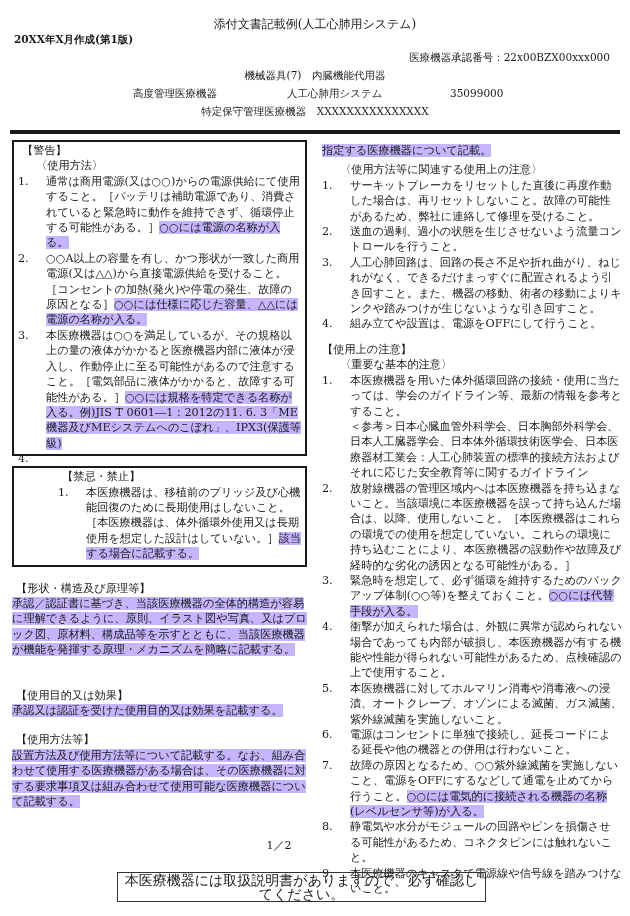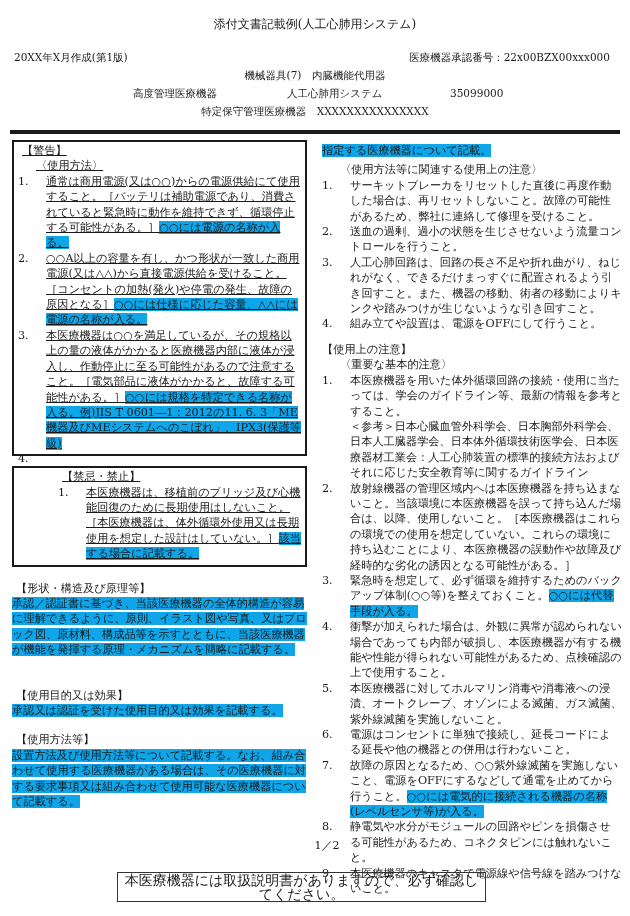--- a/index.html
+++ b/index.html
@@ -1,46 +1,46 @@
 <!DOCTYPE html>
 <html><head>
 <meta charset="utf-8">
 <style>
   html, body { margin: 0; padding: 0; background: #ffffff; }
   body {
     width: 630px; height: 916px; position: relative; overflow: hidden;
     font-family: "DejaVu Serif", "Liberation Serif", serif;
     color: #1a1a1a; font-size: 11.2px; line-height: 15.4px;
   }
-  .hl { background: #0ea5e9; }
+  .hl { background: #c4b5fd; }
   .title { position: absolute; top: 17px; left: 0; width: 630px; text-align: center; font-size: 12px; }
-  .meta-left { position: absolute; top: 50px; left: 14px; font-size: 10.5px; }
+  .meta-left { position: absolute; top: 32px; left: 14px; font-size: 10.5px; font-weight: bold; }
   .meta-right { position: absolute; top: 50px; right: 20px; font-size: 10.5px; }
   .center-line { position: absolute; left: 0; width: 630px; text-align: center; font-size: 10.5px; }
   .cls-row { position: absolute; top: 86px; left: 0; width: 630px; font-size: 10.5px; }
   .cls-row span { position: absolute; }
   .top-rule { position: absolute; top: 130px; left: 10px; width: 610px; height: 4px; background: #1a1a1a; }
   .col-left { position: absolute; top: 140px; left: 12px; width: 295px; }
   .col-right { position: absolute; top: 143px; left: 322px; width: 300px; }
-  .box { border: 2px solid #1a1a1a; padding: 1px 4px 3px 4px; text-decoration: underline; }
+  .box { border: 2px solid #1a1a1a; padding: 1px 4px 3px 4px; }
   .box-warning { margin-bottom: 10px; }
   .box-prohibit { margin-top: 8px; padding-left: 44px; }
   .sec-head { display: block; margin-left: 4px; }
   .sub-head { display: block; margin-left: 18px; }
   ol { list-style: none; margin: 0; padding: 0; }
   li { position: relative; padding-left: 28px; }
   li .num { position: absolute; left: 0; top: 0; width: 24px; }
   .para { display: block; }
   .gap { height: 14px; }
   .gap-lg { height: 30px; }
   .footer-box {
     position: absolute; top: 872px; left: 117px; width: 367px;
     border: 1px solid #333; text-align: center; font-size: 14px; line-height: 14px;
   }
-  .page-num { position: absolute; top: 838px; left: 0; width: 558px; text-align: center; font-size: 11px; padding-left: 48px; }
+  .page-num { position: absolute; top: 838px; left: 0; width: 558px; text-align: center; font-size: 11px; }
 </style>
 </head>
 <body>
 
 <div>
 
   <div class="title">添付文書記載例(人工心肺用システム)</div>
   <div class="meta-left">20XX年X月作成(第1版)</div>
   <div class="meta-right">医療機器承認番号：22x00BZX00xxx000</div>
   <div class="center-line" style="top:68px;">機械器具(7)　内臓機能代用器</div>

